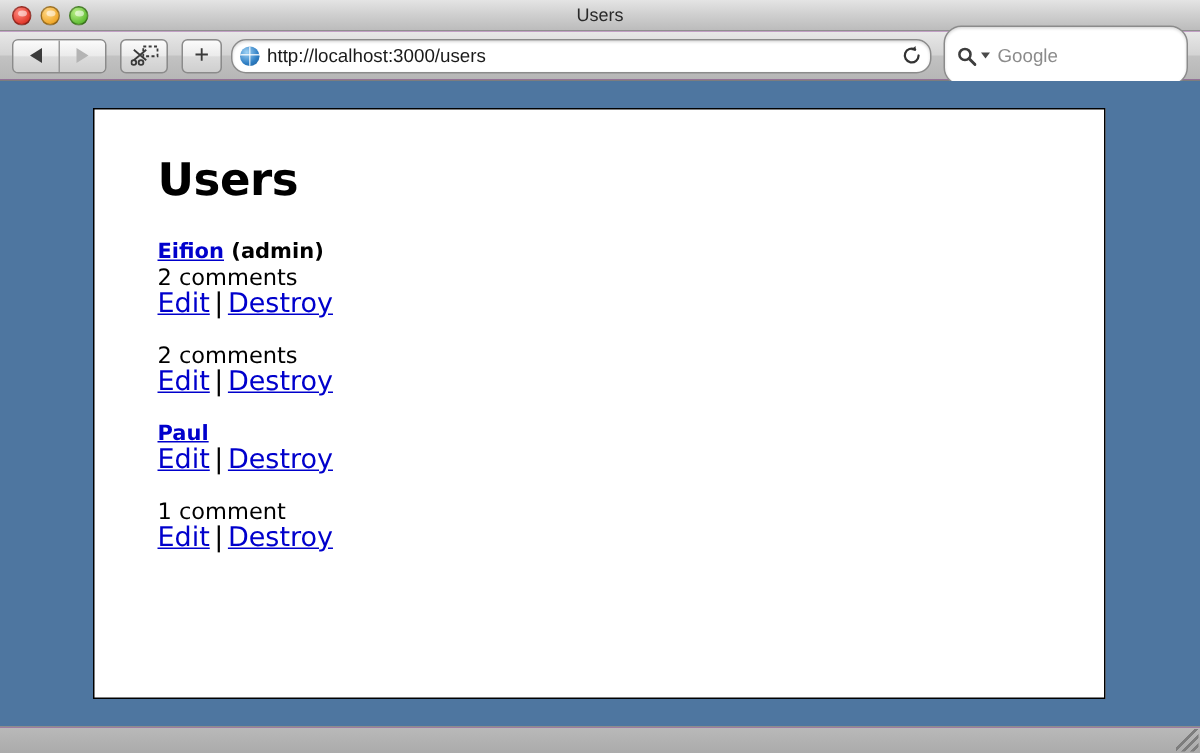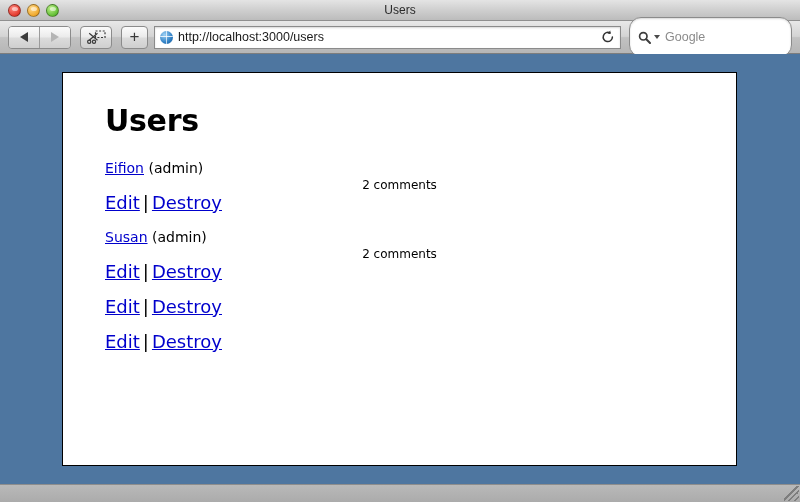--- a/index.html
+++ b/index.html
@@ -132,21 +132,21 @@
   .plus-btn { width: 27px; margin-left: 9px; font-size: 17px; color: #3a3a3a; line-height: 1; padding-bottom: 2px; font-weight: 500; }
 
   .urlfield {
     position: relative;
     flex: 1;
     height: 23px;
     margin-left: 6px;
     box-sizing: border-box;
     background: #ffffff;
     border: 1px solid #8b8b8b;
-    border-radius: 0;
+    border-radius: 10px;
     display: flex;
     align-items: center;
     padding: 0 4px 0 5px;
     box-shadow: inset 0 1px 2px rgba(0,0,0,0.16);
   }
   .favicon {
     width: 13px; height: 13px;
     flex: 0 0 13px;
     border-radius: 50%;
     background: radial-gradient(circle at 35% 30%, #9fd2f5, #2f7fc4 60%, #1b5b96);
@@ -253,24 +253,24 @@
   }
 
   .user-entry { margin-bottom: 18px; }
 
   .user-line { font-size: 14px; color: #000; line-height: 17px; }
 
   a.link {
     color: #0000cc;
     text-decoration: underline;
   }
-  a.username { font-weight: normal; }
-  .role { color: #000; font-weight: normal; }
-
-  .comments { font-size: 12px; color: #000; line-height: 17px; text-align: center; }
+  a.username { font-weight: bold; }
+  .role { color: #000; font-weight: bold; }
+
+  .comments { font-size: 15px; color: #000; line-height: 17px; }
 
   .actions { font-size: 18px; line-height: 17px; color: #000; }
   .sep { color: #000; padding: 0 3px; }
 
   .newuser-wrap { margin-top: 24px; font-size: 14px; line-height: 17px; }
 
   
   .statusbar {
     position: absolute;
     left: 0; bottom: 0;
@@ -359,36 +359,37 @@
           <div class="user-line">
             <a class="link username" href="#">Eifion</a><span class="role"> (admin)</span>
           </div>
           <div class="comments">2 comments</div>
           <div class="actions">
             <a class="link" href="#">Edit</a><span class="sep">|</span><a class="link" href="#">Destroy</a>
           </div>
         </div>
 
         <div class="user-entry">
-          <div class="user-line">
-            <a class="link username" href="#">Susan</a><span class="role"> (admin)</span>
-          </div>
           <div class="comments">2 comments</div>
           <div class="actions">
             <a class="link" href="#">Edit</a><span class="sep">|</span><a class="link" href="#">Destroy</a>
           </div>
         </div>
 
         <div class="user-entry">
+          <div class="user-line">
+            <a class="link username" href="#">Paul</a><span class="role"></span>
+          </div>
           <div class="actions">
             <a class="link" href="#">Edit</a><span class="sep">|</span><a class="link" href="#">Destroy</a>
           </div>
         </div>
 
         <div class="user-entry">
+          <div class="comments">1 comment</div>
           <div class="actions">
             <a class="link" href="#">Edit</a><span class="sep">|</span><a class="link" href="#">Destroy</a>
           </div>
         </div>
 
 
       </div>
     </div>
   </div>
 

